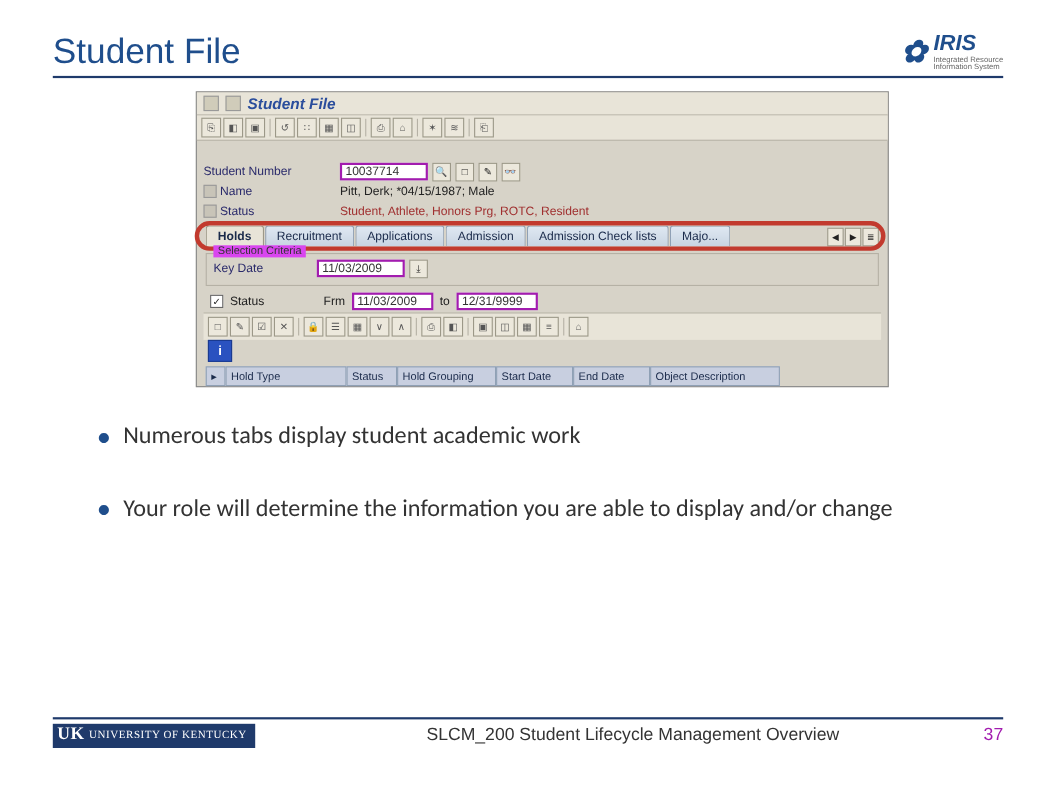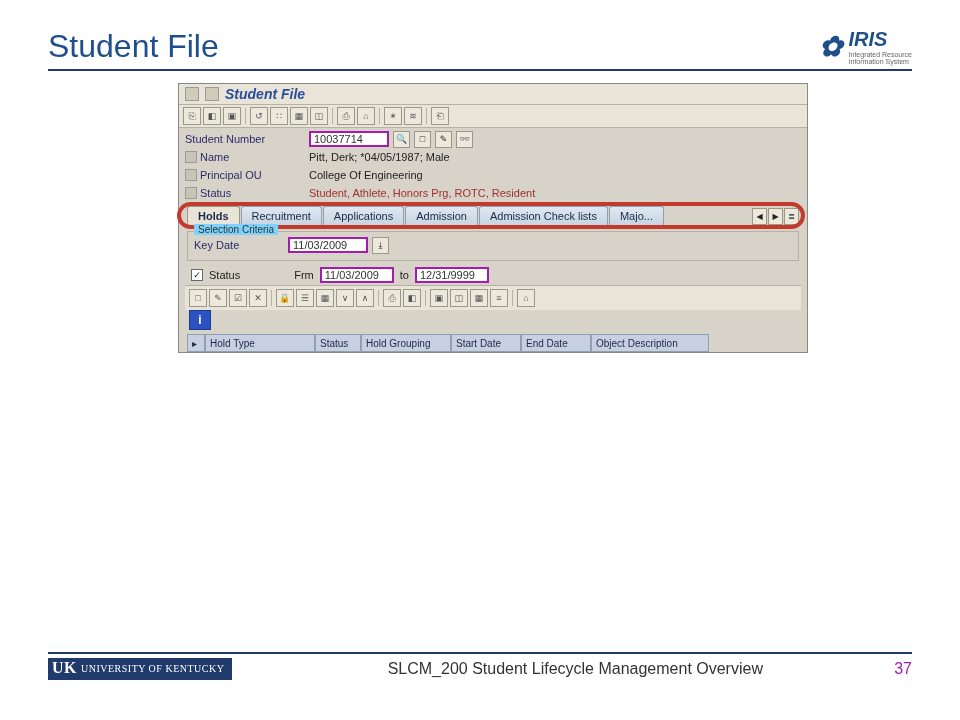--- a/index.html
+++ b/index.html
@@ -92,20 +92,21 @@
     width:18px; height:18px;
     background:#ece8dc;
     border:1px solid #9c9888;
     display:inline-flex; align-items:center; justify-content:center;
     font-size:9px; color:#555;
   }
   .tbtn.sep { width:1px; background:#b5b1a5; border:none; height:16px; margin:0 2px; }
 
   .form-area {
     padding: 2px 6px 0 6px;
+    margin-top: 17px;
   }
   .form-row {
     display:flex; align-items:center; height:18px; gap:4px;
   }
   .form-row .flabel { width:120px; color:#2a2a6b; font-size:11px; display:flex; align-items:center; gap:3px;}
   .fico { width:12px; height:12px; background:#c8c4b8; border:1px solid #999; display:inline-block; }
   .fval { font-size:11px; }
   .fval.red { color:#a03030; }
   .finput {
     border:2px solid #a21caf; background:#fff; height:16px; padding:0 3px;
@@ -156,21 +157,21 @@
 
   .groupbox {
     border:1px solid #b5b1a5;
     margin:6px 2px 4px 2px;
     padding:4px 6px 6px 6px;
     background:#d7d3c8;
     position:relative;
   }
   .groupbox .glabel {
     position:absolute; top:-8px; left:6px;
-    background:#7dd3fc; padding:0 4px;
+    background:#d946ef; padding:0 4px;
     font-size:10px; color:#333;
   }
 
   .period-row {
     display:flex; align-items:center; gap:6px;
     padding:2px 6px;
   }
   .chk {
     width:12px; height:12px; border:1px solid #666; background:#fff;
     display:inline-flex; align-items:center; justify-content:center; font-size:9px;
@@ -288,28 +289,21 @@
         <span class="fbtn">🔍</span>
         <span class="fbtn">□</span>
         <span class="fbtn">✎</span>
         <span class="fbtn">👓</span>
       </div>
       <div class="form-row">
         <span class="flabel">
             <span class="fico"></span>
             <span>Name</span>
           </span>
-        <span class="fval">Pitt, Derk; *04/05/1987; Male</span>
-      </div>
-      <div class="form-row">
-        <span class="flabel">
-            <span class="fico"></span>
-            <span>Principal OU</span>
-          </span>
-        <span class="fval">College Of Engineering</span>
+        <span class="fval">Pitt, Derk; *04/15/1987; Male</span>
       </div>
       <div class="form-row">
         <span class="flabel">
             <span class="fico"></span>
             <span>Status</span>
           </span>
         <span class="fval red">Student, Athlete, Honors Prg, ROTC, Resident</span>
       </div>
 
       <div class="tabs-wrapper">
@@ -378,20 +372,24 @@
         <span class="gh" style="width:110px;">Hold Type</span>
         <span class="gh" style="width:46px;">Status</span>
         <span class="gh" style="width:90px;">Hold Grouping</span>
         <span class="gh" style="width:70px;">Start Date</span>
         <span class="gh" style="width:70px;">End Date</span>
         <span class="gh" style="width:118px;">Object Description</span>
       </div>
     </div>
   </div>
 
+  <ul class="bullets">
+    <li>Numerous tabs display student academic work</li>
+    <li>Your role will determine the information you are able to display and/or change</li>
+  </ul>
 
   <div class="footer">
     <div class="footer-line"></div>
     <div class="footer-row">
       <div class="uk-logo">
         <span class="big">UK</span>
         <span>UNIVERSITY OF KENTUCKY</span>
       </div>
       <div class="footer-center">SLCM_200 Student Lifecycle Management Overview</div>
       <div class="footer-page">37</div>

